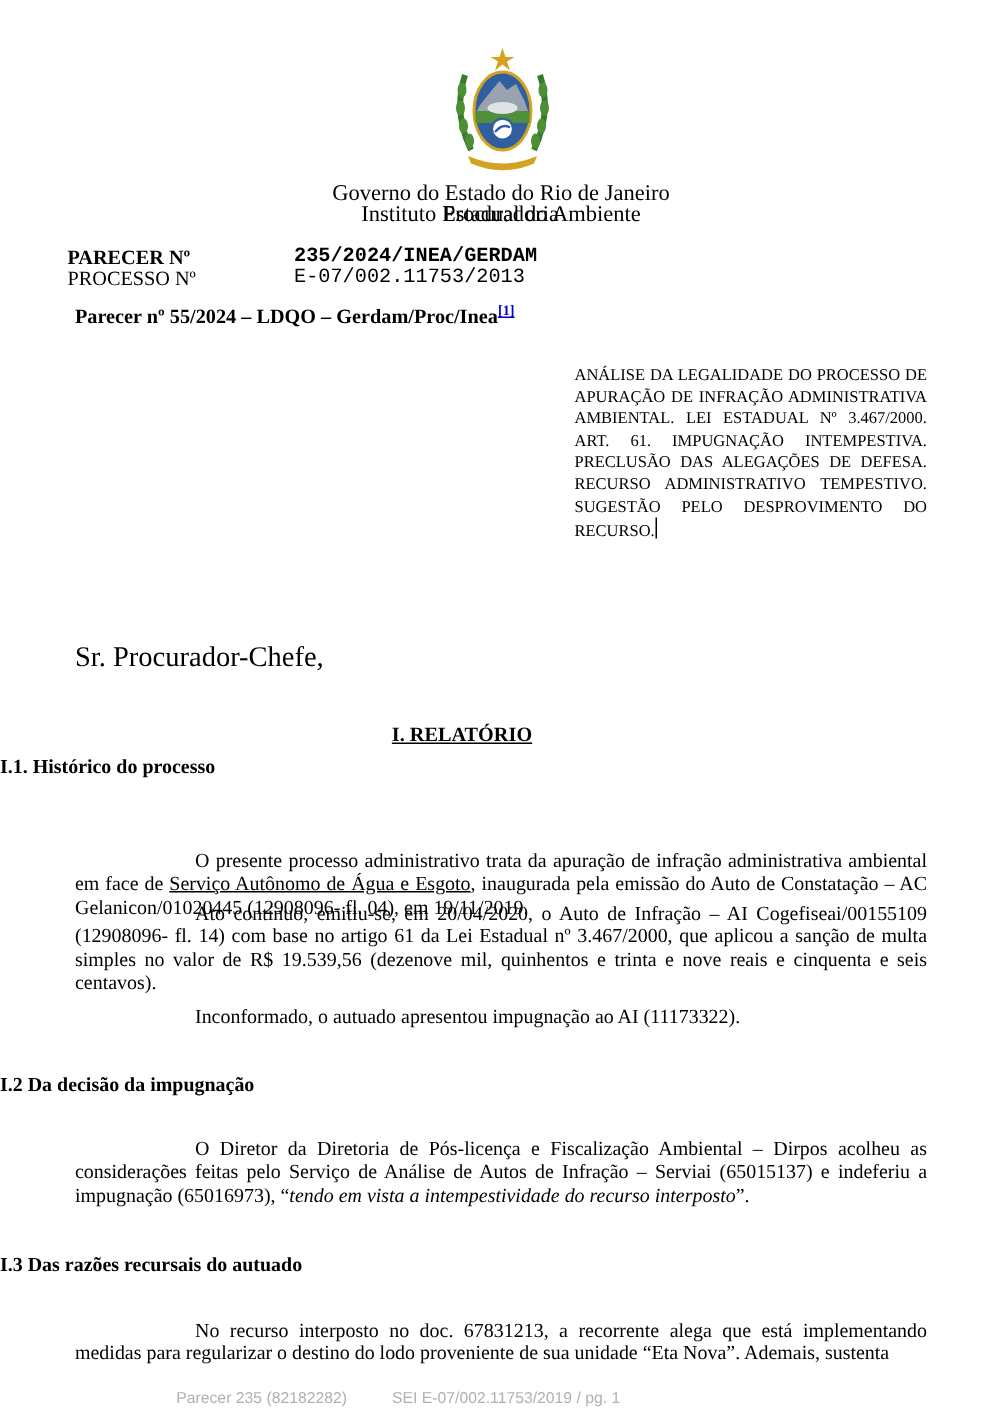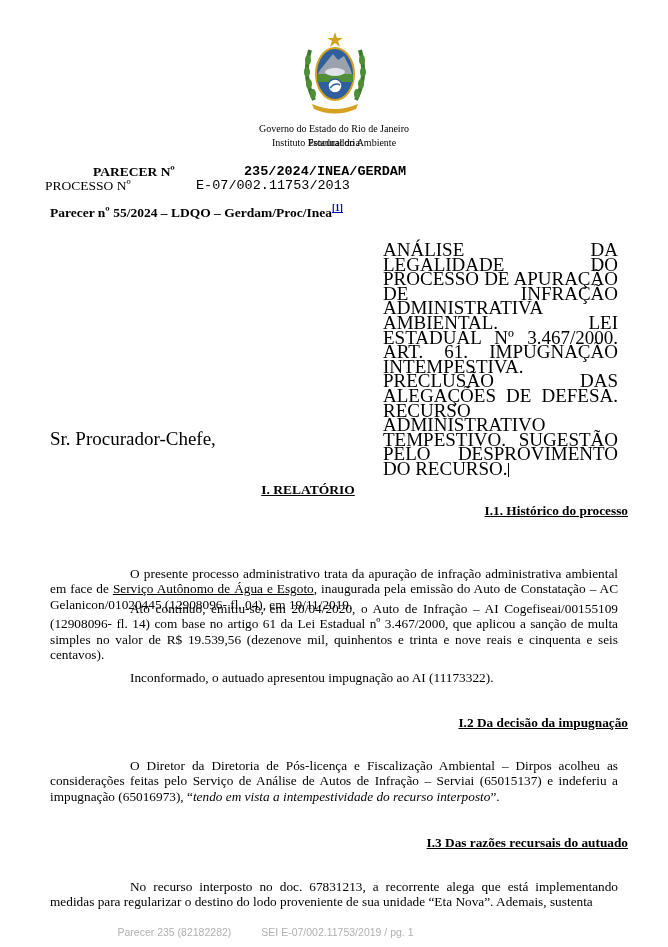--- a/index.html
+++ b/index.html
@@ -3,34 +3,34 @@
 <meta charset="utf-8">
 <style>
   html, body { margin: 0; padding: 0; background: #ffffff; }
   body {
     width: 668px; height: 947px; position: relative; overflow: hidden;
     font-family: "Liberation Serif", "DejaVu Serif", serif;
     color: #000; font-size: 13.3px;
   }
   .abs { position: absolute; }
   .crest { left: 300px; top: 30px; width: 70px; height: 86px; }
-  .org { left: 0; width: 668px; text-align: center; font-size: 10px; line-height: 14px; }
+  .org { left: 0; width: 668px; text-align: center; font-size: 15px; line-height: 14px; }
   .meta-label { left: 45px; font-size: 13.5px; line-height: 14px; }
   .meta-value { left: 196px; font-size: 13.5px; line-height: 14px; font-family: Liberation Mono, monospace; }
-  .bold { font-weight: bold; margin-left: 48px; }
+  .bold { font-weight: bold; }
   .parecer-ref { left: 50px; top: 201px; font-weight: bold; font-size: 13.5px; }
   .parecer-ref sup a { color: #0000cc; text-decoration: underline; font-size: 9.5px; }
   .ementa {
-    left: 383px; top: 243px; width: 235px; font-size: 19px; line-height: 14.6px;
+    left: 383px; top: 243px; width: 235px; font-size: 11px; line-height: 14.6px;
     text-align: justify; text-align-last: left; text-transform: none;
   }
   .cursor { display: inline-block; width: 1px; height: 14px; background: #000; vertical-align: -2px; }
   .greeting { left: 50px; top: 428px; font-size: 19px; }
   .h1 { left: 0; width: 616px; text-align: center; font-weight: bold; text-decoration: underline; font-size: 13.5px; }
-  .h2 { left: 0; width: 628px; text-align: right; font-weight: bold; font-size: 13.3px; text-decoration: underline; }
+  .h2 { left: 0; width: 628px; text-align: left; font-weight: bold; font-size: 13.3px; }
   .para {
     left: 50px; width: 568px; font-size: 13.3px; line-height: 15.3px;
     text-align: justify; text-indent: 80px;
   }
   .para u { text-decoration: underline; }
   .para i { font-style: italic; }
   .footer {
     left: 0; width: 531px; top: 926px; text-align: center;
     font-family: "Liberation Sans", "DejaVu Sans", sans-serif;
     font-size: 10.5px; color: #b0b0b0;

